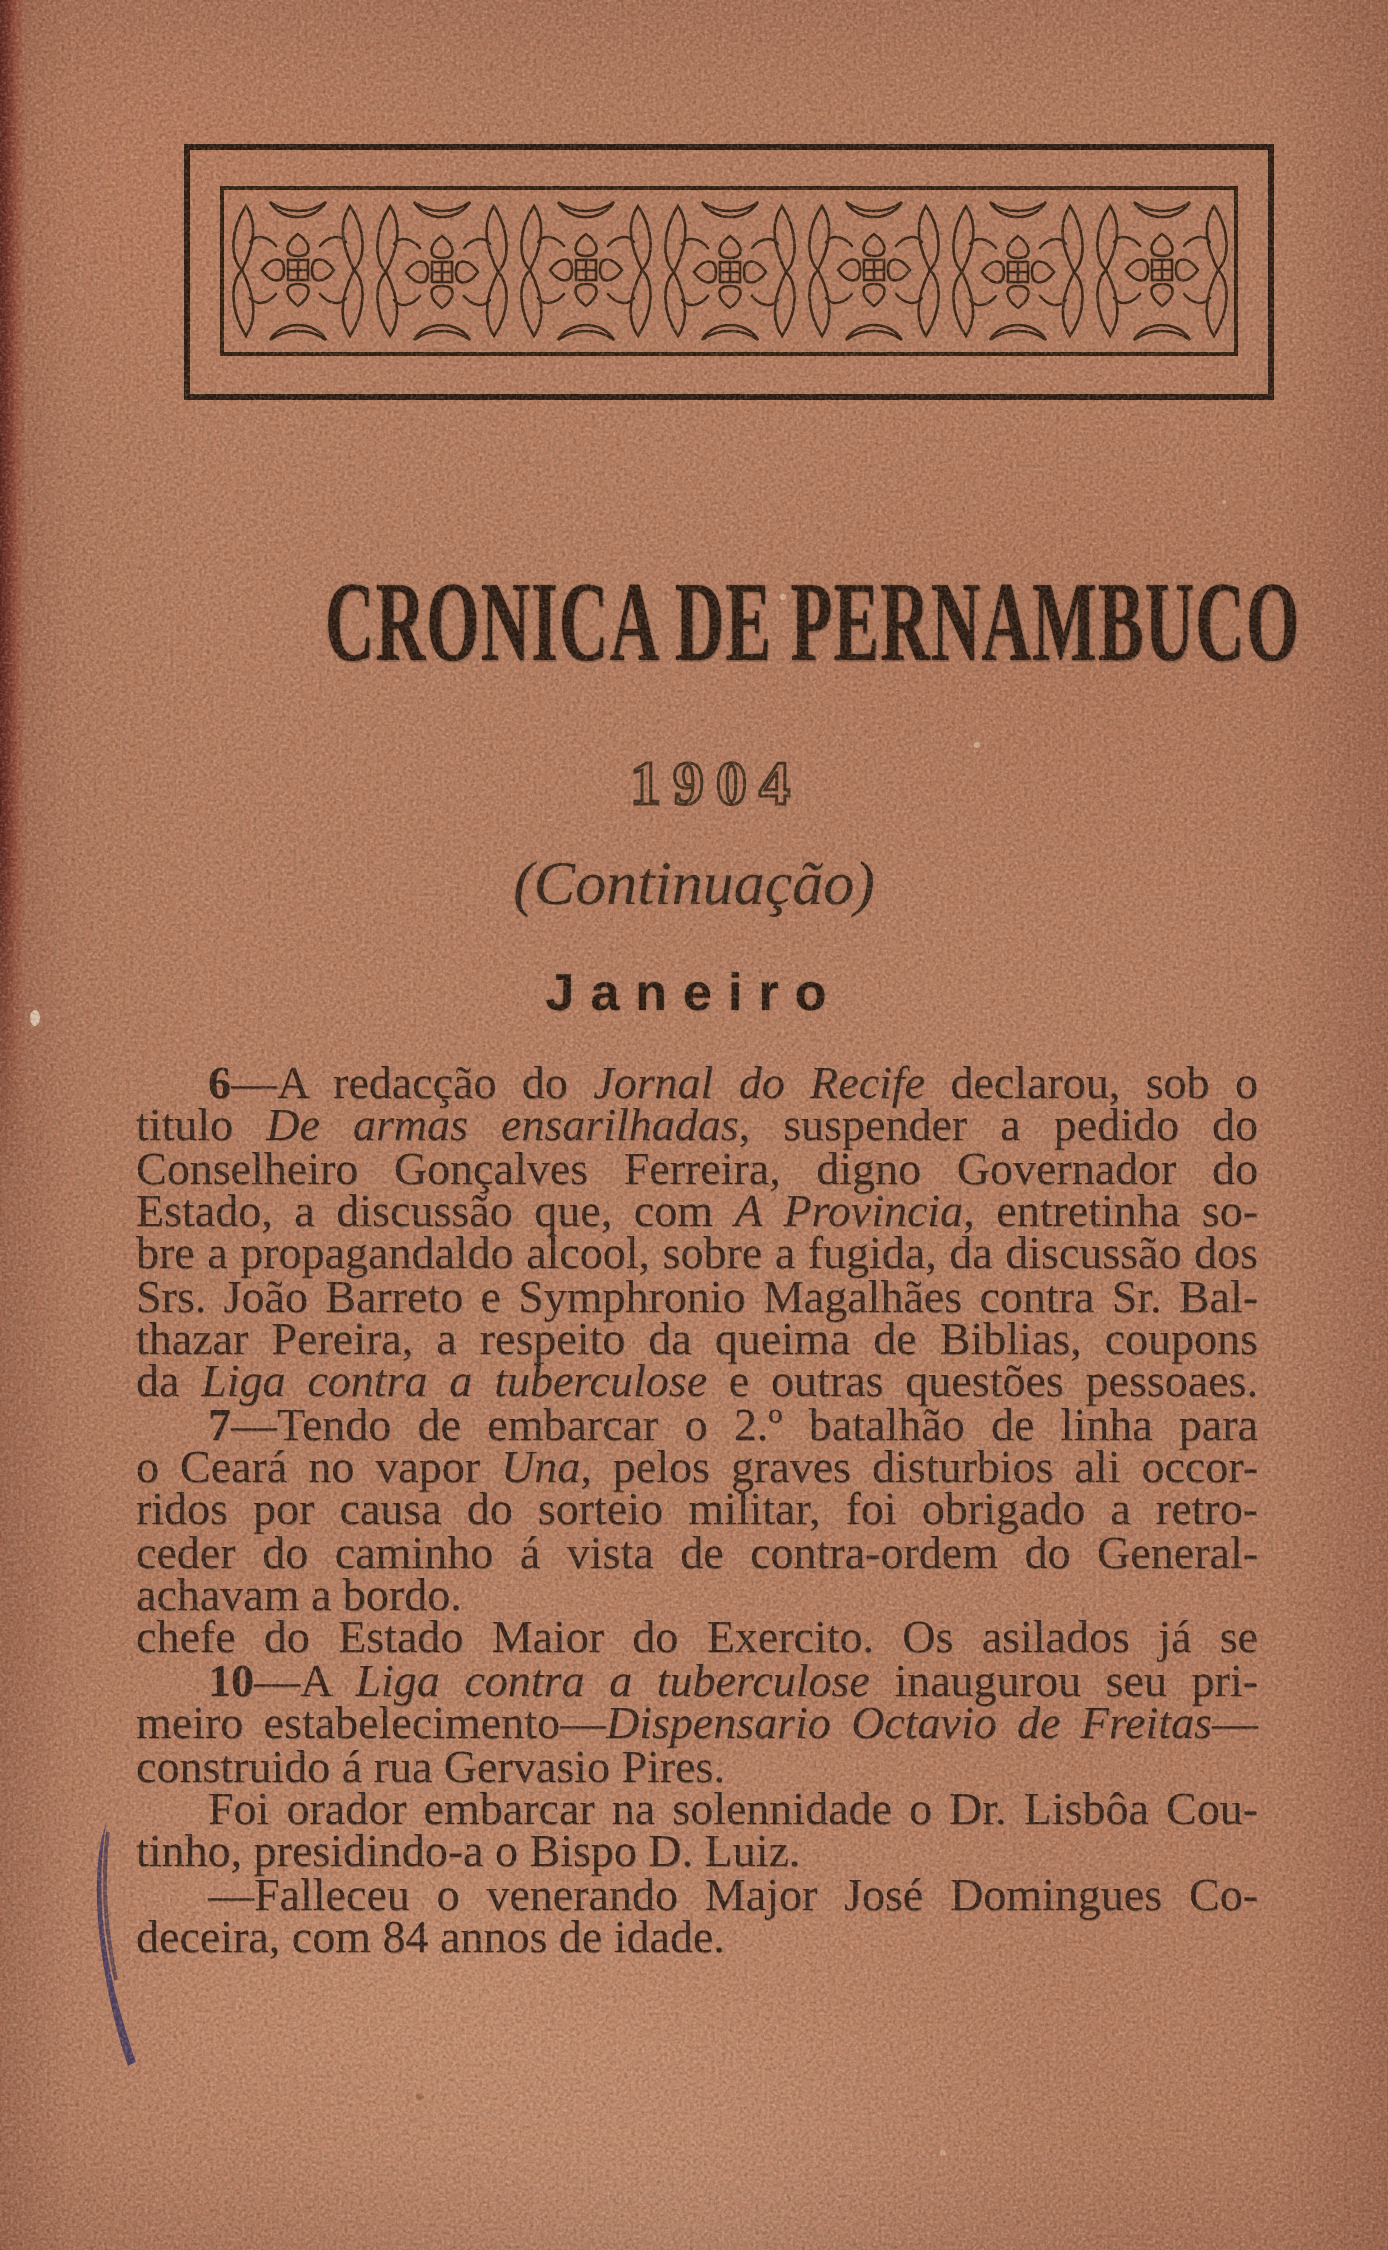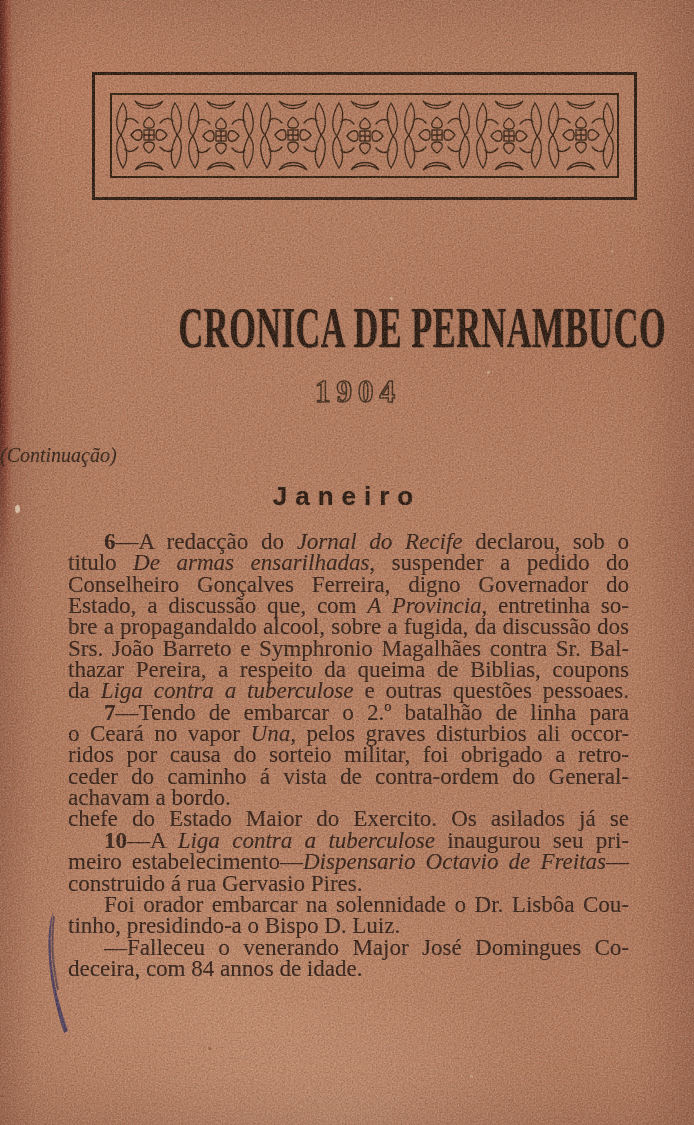--- a/index.html
+++ b/index.html
@@ -20,34 +20,34 @@
     box-shadow: inset 0 0 90px rgba(88,44,30,0.28);
   }
   .spine {
     position: absolute; left: 0; top: 0; width: 13px; height: 590px;
     background: linear-gradient(90deg, #5e2820 0%, #7c392b 35%, #9a5540 65%, rgba(154,85,64,0) 100%);
     -webkit-mask-image: linear-gradient(180deg, #000 72%, transparent 100%);
     mask-image: linear-gradient(180deg, #000 72%, transparent 100%);
   }
   .ornament { position: absolute; left: 92px; top: 72px; }
   .title {
-    position: absolute; left: 0; right: 0; top: 283px; margin: 16px;
+    position: absolute; left: 0; right: 0; top: 283px; margin: 0;
     text-align: center; font-weight: bold; font-size: 57px; line-height: 1;
     color: #2e1c12;
     text-shadow: 0 0 1px rgba(46,28,18,0.85), 1px 1px 0 rgba(46,28,18,0.22);
   }
   .title-text { display: inline-block; transform: scaleX(0.60); transform-origin: 50% 50%; letter-spacing: 1px; white-space: nowrap; }
   .year { position: absolute; left: 293px; top: 377px; }
   .year text {
     font-family: "Liberation Serif", serif; font-weight: bold; font-size: 31px;
     letter-spacing: 6px; fill: none; stroke: #46301f; stroke-width: 1.5;
   }
   .subtitle {
-    position: absolute; left: 0; right: 0; top: 444px; text-align: left;
-    font-style: italic; font-size: 20px; color: #3a261a;
+    position: absolute; left: 0; right: 0; top: 424px; text-align: center;
+    font-style: italic; font-size: 31px; color: #3a261a;
     text-shadow: 0 0 1px rgba(58,38,26,0.4);
   }
   .month {
     position: absolute; left: 0; right: 0; top: 481px; text-align: center;
     font-family: "Liberation Sans", sans-serif; font-weight: bold;
     font-size: 26px; letter-spacing: 8px; color: #2c1b11;
     text-shadow: 0 0 1px rgba(44,27,17,0.5);
   }
   .body-text {
     position: absolute; left: 68px; top: 531px; width: 561px;

